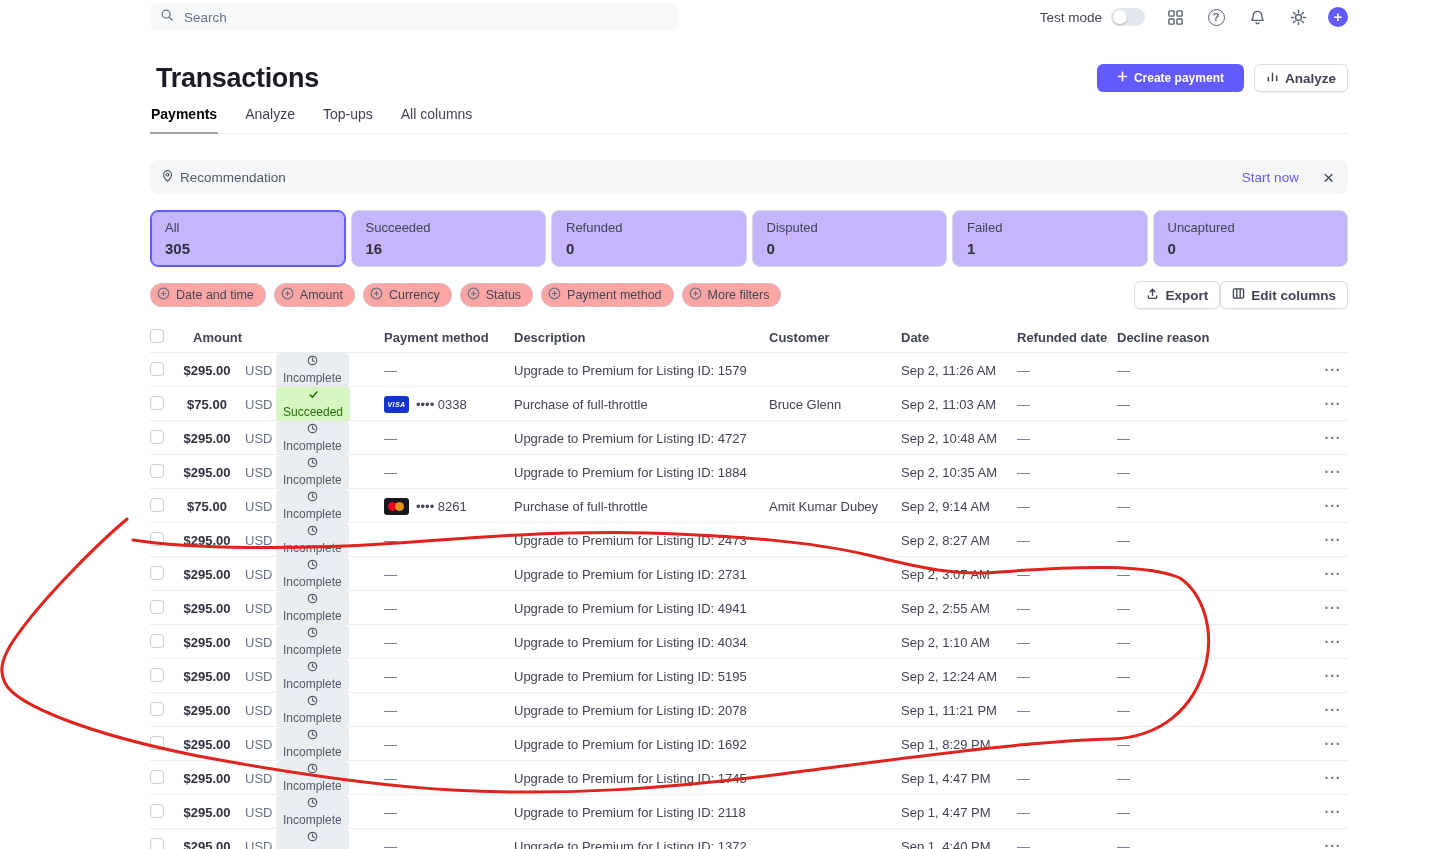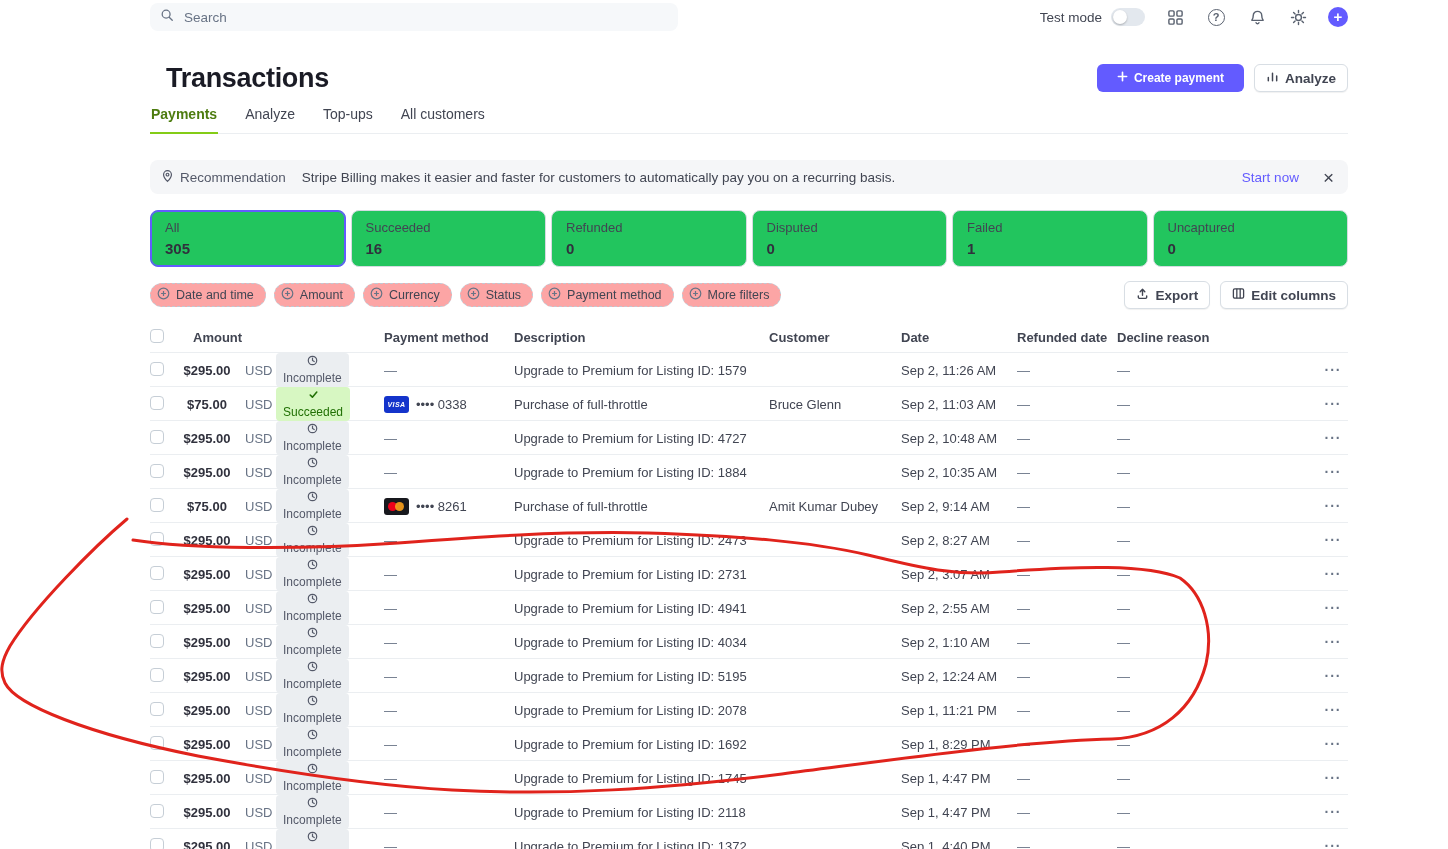--- a/index.html
+++ b/index.html
@@ -20,51 +20,51 @@
   .topbar-right { display:flex; align-items:center; gap:19px; }
   .testmode { display:flex; align-items:center; gap:9px; font-size:13.5px; color:#414552; }
   .toggle { width:34px; height:18px; border-radius:10px; background:#e3e8ee; position:relative; cursor:pointer; }
   .toggle::after { content:""; position:absolute; left:2px; top:2px; width:14px; height:14px; border-radius:50%; background:#fff; box-shadow:0 1px 2px rgba(0,0,0,.25); }
   .icon-btn { display:flex; align-items:center; justify-content:center; width:22px; height:22px; cursor:pointer; }
   .help-circle { width:17px; height:17px; border:1.5px solid #5a6270; border-radius:50%; display:flex; align-items:center; justify-content:center; font-size:11px; font-weight:700; color:#5a6270; }
   .add-btn { width:20px; height:20px; border-radius:50%; background:#635bff; color:#fff; display:flex; align-items:center; justify-content:center; font-size:15px; font-weight:600; cursor:pointer; padding-bottom:1px; }
 
   
   .title-row { margin-top:28px; display:flex; align-items:center; justify-content:space-between; height:36px; }
-  h1 { font-size:27px; margin:16px; font-weight:700; color:#1a1b25; letter-spacing:-0.3px; }
+  h1 { font-size:27px; margin:6px; font-weight:700; color:#1a1b25; letter-spacing:-0.3px; }
   .title-actions { display:flex; gap:10px; }
   .btn-primary { background:#635bff; color:#fff; border:none; border-radius:6px; height:28px; padding:0 20px; font-size:12px; font-weight:600; display:flex; align-items:center; gap:6px; cursor:pointer; font-family:inherit; }
   .btn-secondary { background:#fff; color:#414552; border:1px solid #d8dee4; border-radius:6px; height:28px; padding:0 11px; font-size:13.5px; font-weight:600; display:flex; align-items:center; gap:6px; box-shadow:0 1px 1px rgba(0,0,0,.06); cursor:pointer; font-family:inherit; }
 
   
   .tabs { margin-top:10px; display:flex; gap:26px; border-bottom:1px solid #ebeef1; }
   .tab { font-size:14px; color:#414552; padding:0 1px 10px; cursor:pointer; }
-  .tab.active { color:#4d7c0f; font-weight:600; border-bottom:2px solid #84cc16; margin-bottom:-1px; }
+  .tab.active { color:#000000; font-weight:600; border-bottom:2px solid #a3a3a3; margin-bottom:-1px; }
 
   
   .banner { margin-top:26px; height:34px; background:#f5f6f8; border-radius:8px; display:flex; align-items:center; justify-content:space-between; padding:0 14px 0 12px; }
   .banner-left { display:flex; align-items:center; font-size:13.5px; }
   .banner-badge { display:flex; align-items:center; gap:7px; color:#545969; }
   .banner-msg { margin-left:16px; color:#414552; }
   .banner-right { display:flex; align-items:center; gap:24px; }
   .start-now { color:#635bff; font-weight:500; font-size:13.5px; cursor:pointer; }
   .close-x { font-size:19px; color:#414552; cursor:pointer; line-height:1; }
 
   
   .cards { margin-top:16px; display:flex; gap:5px; }
-  .card { flex:1; border:1px solid #d5dbe1; border-radius:8px; padding:9px 14px; cursor:pointer; background:#22c55e; }
+  .card { flex:1; border:1px solid #d5dbe1; border-radius:8px; padding:9px 14px; cursor:pointer; background:#c4b5fd; }
   .card.selected { border-color:#635bff; box-shadow:0 0 0 1px #635bff inset; }
   .card-label { font-size:13px; color:#414552; }
   .card-count { font-size:15px; font-weight:700; color:#30313d; margin-top:5px; }
 
   
   .filter-row { margin-top:14px; display:flex; align-items:center; justify-content:space-between; }
   .chips { display:flex; gap:8px; }
   .chip { display:flex; align-items:center; gap:6px; height:24px; padding:0 11px 0 6px; border:1px dashed #c0c8d2; border-radius:14px; font-size:12.5px; color:#414552; cursor:pointer; background:#fca5a5; }
-  .right-actions { display:flex; gap:10px; }
+  .right-actions { display:flex; }
 
   
   .table { margin-top:14px; }
   .thead, .trow { display:grid; grid-template-columns:30px 62px 34px 108px 130px 255px 132px 116px 100px 110px 1fr 30px; align-items:center; }
   .thead { height:30px; border-bottom:1px solid #ebeef1; font-size:13px; font-weight:600; color:#414552; }
   .trow { height:34px; border-bottom:1px solid #ebeef1; font-size:13px; color:#414552; }
   .th-amount { padding-left:13px; }
   .c-amount { text-align:center; padding-right:8px; font-weight:600; color:#30313d; }
   .c-cur { color:#687385; padding-left:3px; }
   .checkbox { display:inline-block; width:14px; height:14px; border:1px solid #c6ced6; border-radius:4px; background:#fff; cursor:pointer; }
@@ -152,35 +152,34 @@
           </span>
           <span>Analyze</span>
         </button>
       </div>
     </div>
 
     <div class="tabs">
       <span class="tab active">Payments</span>
       <span class="tab">Analyze</span>
       <span class="tab">Top-ups</span>
-      <span class="tab">All customers</span>
+      <span class="tab">All columns</span>
     </div>
 
     <div class="banner">
       <div class="banner-left">
         <span class="banner-badge">
           <span>
             <svg width="11" height="14" viewBox="0 0 12 14" fill="none" stroke="#545969" stroke-width="1.3">
                 <path d="M6 1.2a4.3 4.3 0 0 1 4.3 4.3C10.3 8.6 6 12.8 6 12.8S1.7 8.6 1.7 5.5A4.3 4.3 0 0 1 6 1.2z"></path>
                 <circle cx="6" cy="5.5" r="1.5"></circle>
               </svg>
           </span>
           <span>Recommendation</span>
         </span>
-        <span class="banner-msg">Stripe Billing makes it easier and faster for customers to automatically pay you on a recurring basis.</span>
       </div>
       <div class="banner-right">
         <span class="start-now">Start now</span>
         <span class="close-x">×</span>
       </div>
     </div>
 
     <div class="cards">
         <div class="card selected">
     <div class="card-label">All</div>

